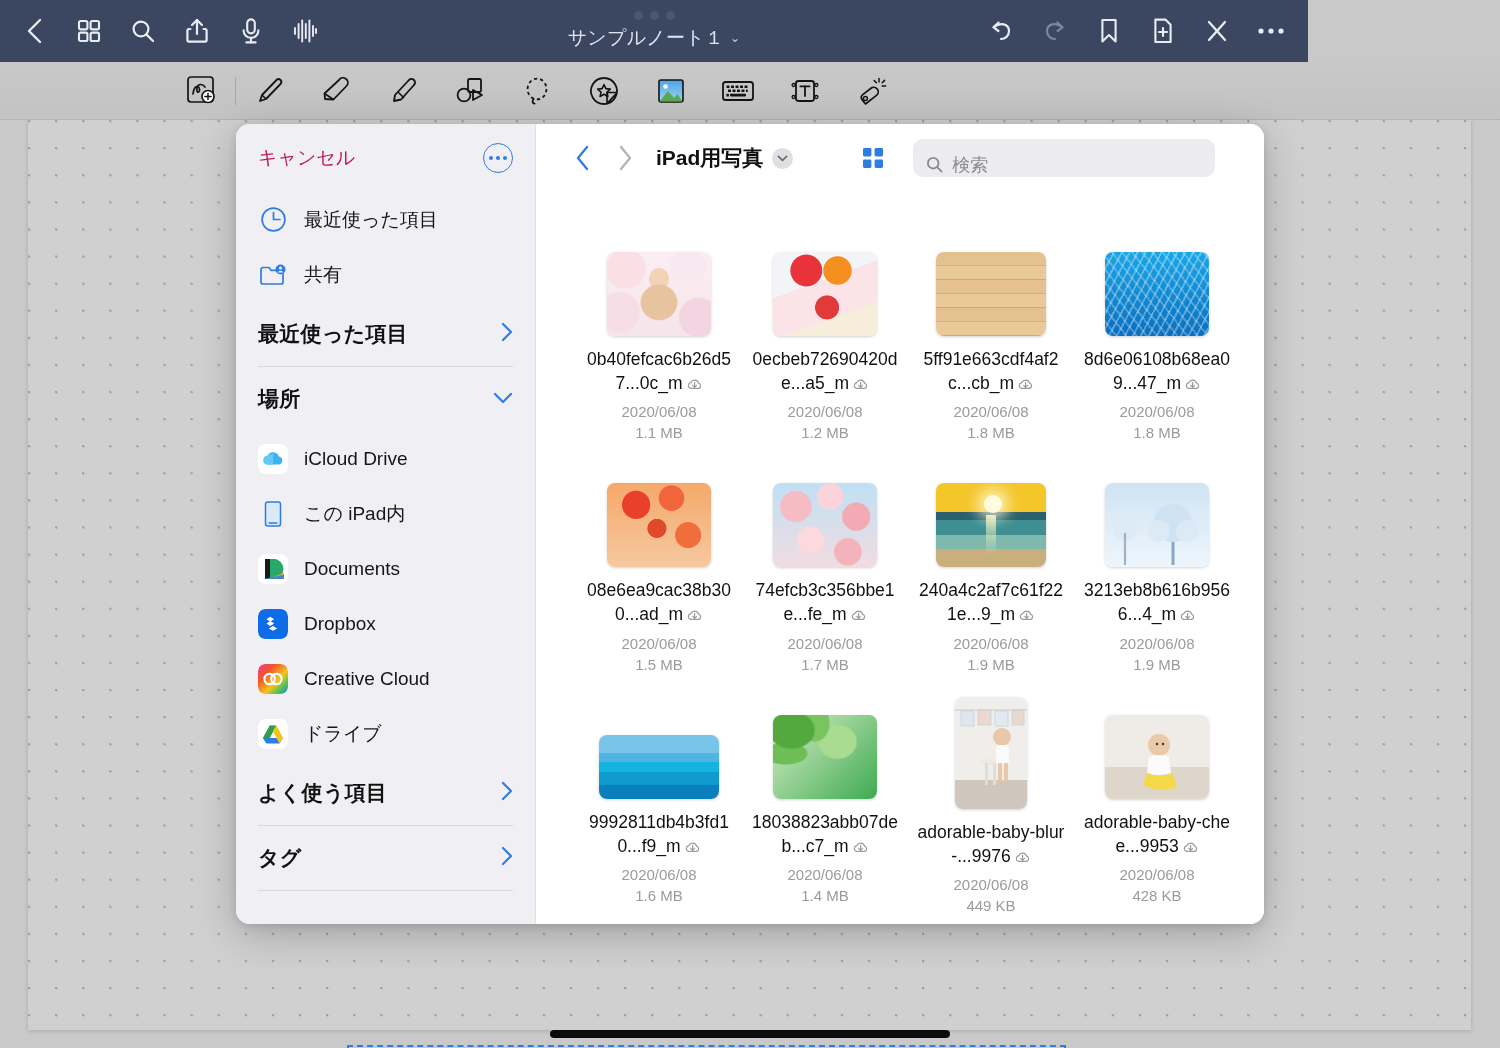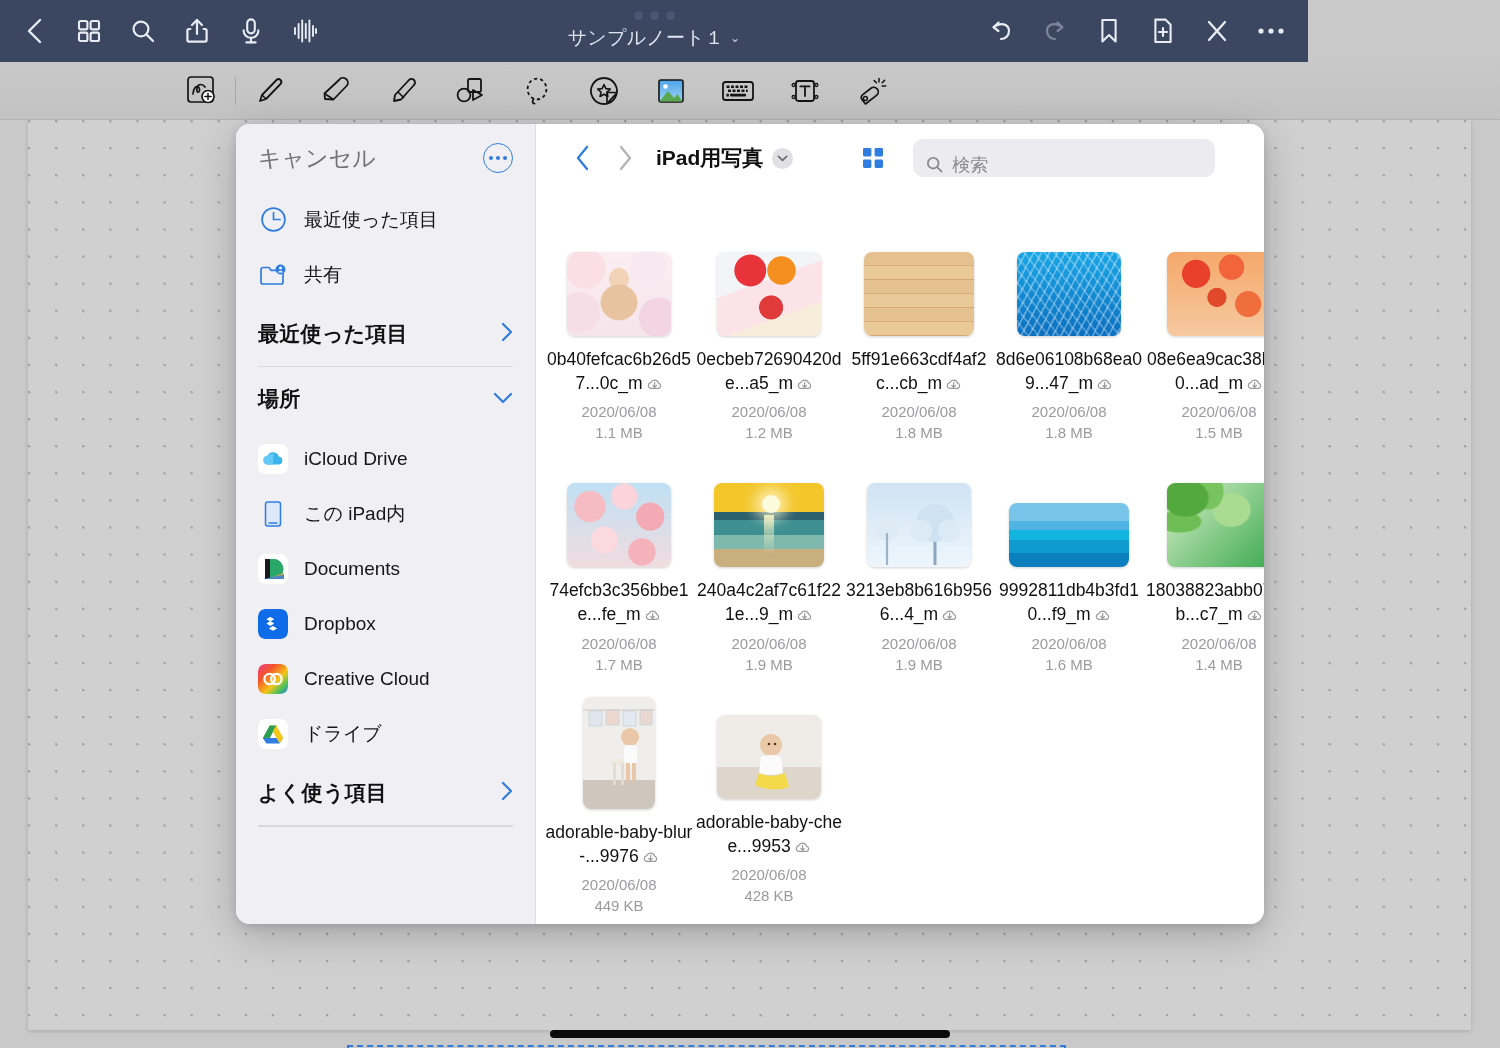--- a/index.html
+++ b/index.html
@@ -102,21 +102,21 @@
   }
   
   .sidebar {
     width: 300px; height: 100%; background: #f0f0f4; flex: 0 0 auto;
     position: relative; border-right: 1px solid #dfdfe4;
     padding: 0 22px;
   }
   .sb-top {
     height: 68px; display: flex; align-items: center; justify-content: space-between;
   }
-  .cancel-link { color: #737373; font-size: 23px; cursor: pointer; }
+  .cancel-link { color: #be185d; font-size: 19px; cursor: pointer; }
   .more-circle {
     width: 30px; height: 30px; border-radius: 50%; border: 1.6px solid #2f7de1;
     display: flex; align-items: center; justify-content: center; gap: 3px; cursor: pointer;
   }
   .more-circle i { width: 4px; height: 4px; border-radius: 50%; background: #2f7de1; display: block; }
 
   .sb-row {
     display: flex; align-items: center; gap: 16px; height: 55px; cursor: pointer;
   }
   .sb-row .ico { width: 30px; height: 30px; display: flex; align-items: center; justify-content: center; flex: 0 0 auto; }
@@ -146,22 +146,22 @@
   .grid-toggle { margin-left: 62px; width: 36px; height: 36px; display: flex; align-items: center; justify-content: center; cursor: pointer; }
   .searchbox {
     margin-left: 22px; flex: 1 1 auto; max-width: 302px; height: 38px;
     background: #ececf0; border-radius: 10px; display: flex; align-items: flex-end;
     gap: 9px; padding: 0 13px; cursor: text;
   }
   .searchbox .ph { color: #8a8a90; font-size: 18px; }
 
   .filegrid {
     position: absolute; left: 0; right: 0; top: 68px; bottom: 0;
-    display: grid; grid-template-columns: repeat(5, 1fr);
-    padding: 20px 24px 0 8px; row-gap: 2px;
+    display: grid; grid-template-columns: repeat(4, 1fr);
+    padding: 20px 24px 0 40px; row-gap: 2px;
     align-content: start;
   }
   .fileitem {
     display: flex; flex-direction: column; align-items: center; cursor: pointer;
     padding-top: 18px;
   }
   .fi-thumb-box { height: 106px; display: flex; align-items: flex-end; justify-content: center; }
   .fi-thumb {
     border-radius: 8px; overflow: hidden; box-shadow: 0 1px 3px rgba(0,0,0,.18);
     background: #eee;
@@ -623,20 +623,28 @@
       <div class="sb-section">
         <span class="t">よく使う項目</span>
         <span>
           <svg width="12" height="20" viewBox="0 0 12 20">
               <path d="M2 2 L10 10 L2 18" fill="none" stroke="#2f7de1" stroke-width="2.2" stroke-linecap="round" stroke-linejoin="round"></path>
             </svg>
         </span>
       </div>
       <div class="sb-sep"></div>
 
+      <div class="sb-section">
+        <span class="t">タグ</span>
+        <span>
+          <svg width="12" height="20" viewBox="0 0 12 20">
+              <path d="M2 2 L10 10 L2 18" fill="none" stroke="#2f7de1" stroke-width="2.2" stroke-linecap="round" stroke-linejoin="round"></path>
+            </svg>
+        </span>
+      </div>
       <div class="sb-sep"></div>
     </div>
 
     <div class="browser">
       <div class="br-head">
         <div class="nav-arrow">
           <svg width="16" height="28" viewBox="0 0 16 28">
               <path d="M12 3 L3 14 L12 25" fill="none" stroke="#2f7de1" stroke-width="2.3" stroke-linecap="round" stroke-linejoin="round"></path>
             </svg>
         </div>

